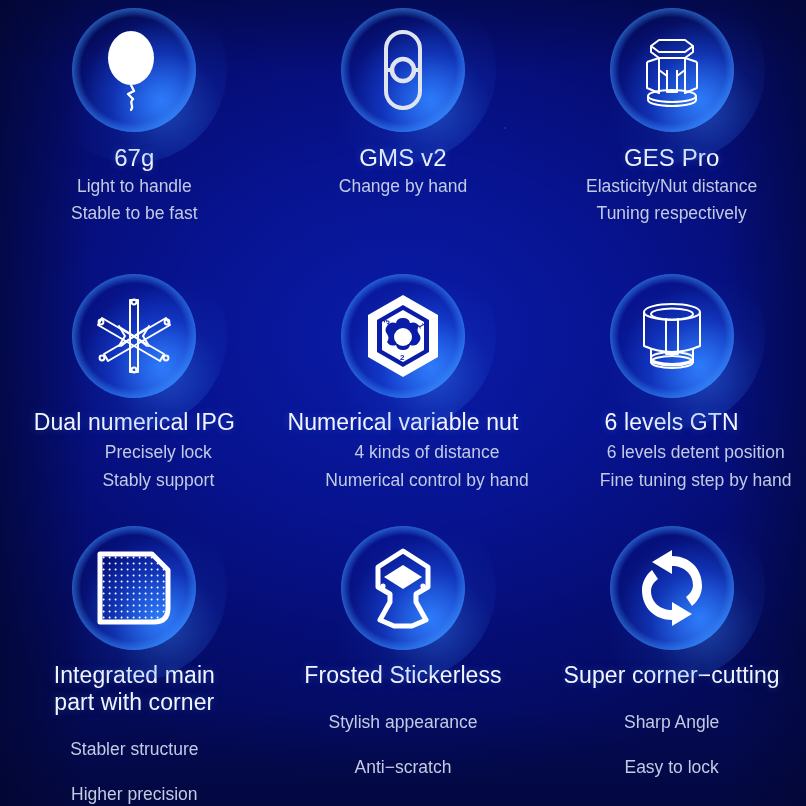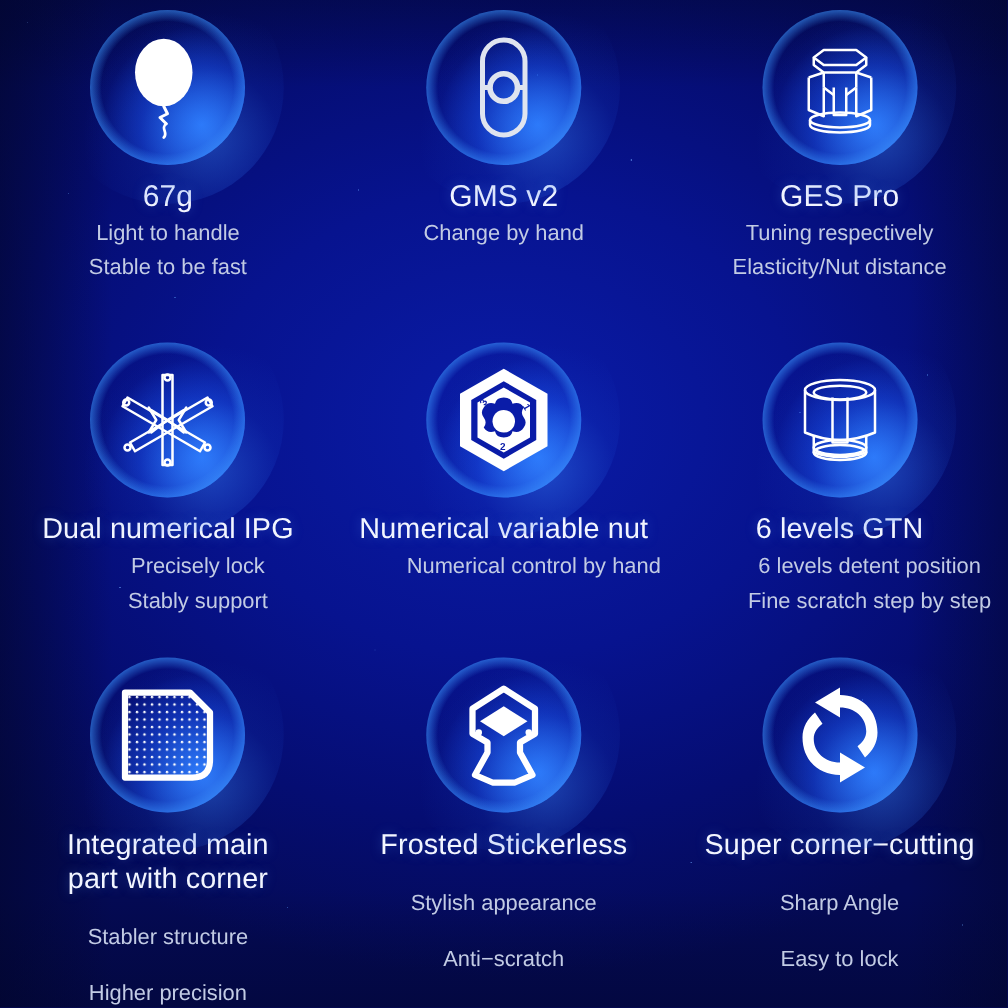--- a/index.html
+++ b/index.html
@@ -204,22 +204,22 @@
 
             <path d="M38 40 L38 62 L48 62 L48 40"></path>
             <path d="M30 40 L38 46 M56 40 L48 46"></path>
 
             <ellipse cx="43" cy="66" rx="24" ry="6"></ellipse>
             <path d="M19 66 L19 70 A24 6 0 0 0 67 70 L67 66"></path>
           </g>
         </svg>
       </div>
       <div class="title">GES Pro</div>
+      <div class="sub">Elasticity/Nut distance</div>
       <div class="sub">Tuning respectively</div>
-      <div class="sub">Elasticity/Nut distance</div>
     </div>
 
     <div class="cell r2">
       <div class="badge">
         <div class="orb"></div>
           <div class="ring"></div>
           <div class="glowspot"></div>
         <svg width="86" height="88" viewBox="0 0 86 88">
           <g fill="none" stroke="#ffffff" stroke-width="2" stroke-linejoin="round" stroke-linecap="round">
 
@@ -257,20 +257,21 @@
 
           <path d="M42 26 q6 0 7 5 q6 -2 9 3 q-3 4 0 8 q3 4 0 8 q-3 5 -9 3 q-1 5 -7 5 q-6 0 -7 -5 q-6 2 -9 -3 q3 -4 0 -8 q-3 -4 0 -8 q3 -5 9 -3 q1 -5 7 -5 Z" fill="#0a1ca8"></path>
           <circle cx="42" cy="45" r="9" fill="#ffffff"></circle>
 
           <text x="27" y="33" fill="#0a1ca8" font-family="Liberation Sans, sans-serif" font-size="8" font-weight="bold" transform="rotate(-60 27 33)">3</text>
           <text x="57" y="33" fill="#0a1ca8" font-family="Liberation Sans, sans-serif" font-size="8" font-weight="bold" transform="rotate(60 57 33)">1</text>
           <text x="39" y="68" fill="#0a1ca8" font-family="Liberation Sans, sans-serif" font-size="8" font-weight="bold">2</text>
         </svg>
       </div>
       <div class="title t-wide">Numerical variable nut</div>
+      <div class="sub">4 kinds of distance</div>
       <div class="sub">Numerical control by hand</div>
     </div>
 
     <div class="cell r2">
       <div class="badge">
         <div class="orb"></div>
           <div class="ring"></div>
           <div class="glowspot"></div>
         <svg width="86" height="80" viewBox="0 0 86 80">
           <g fill="none" stroke="#ffffff" stroke-width="2" stroke-linejoin="round">
@@ -283,21 +284,21 @@
             <path d="M37 22 L37 58 L49 58 L49 22"></path>
 
             <path d="M22 52 L22 66 Q43 73 64 66 L64 52"></path>
             <ellipse cx="43" cy="66" rx="21" ry="6"></ellipse>
             <ellipse cx="43" cy="62" rx="21" ry="6"></ellipse>
           </g>
         </svg>
       </div>
       <div class="title">6 levels GTN</div>
       <div class="sub">6 levels detent position</div>
-      <div class="sub">Fine scratch step by step</div>
+      <div class="sub">Fine tuning step by hand</div>
     </div>
 
     <div class="cell r3">
       <div class="badge">
         <div class="orb"></div>
           <div class="ring"></div>
           <div class="glowspot"></div>
         <svg width="76" height="76" viewBox="0 0 76 76">
           <defs>
             <pattern id="dots" width="6" height="6" patternUnits="userSpaceOnUse">

